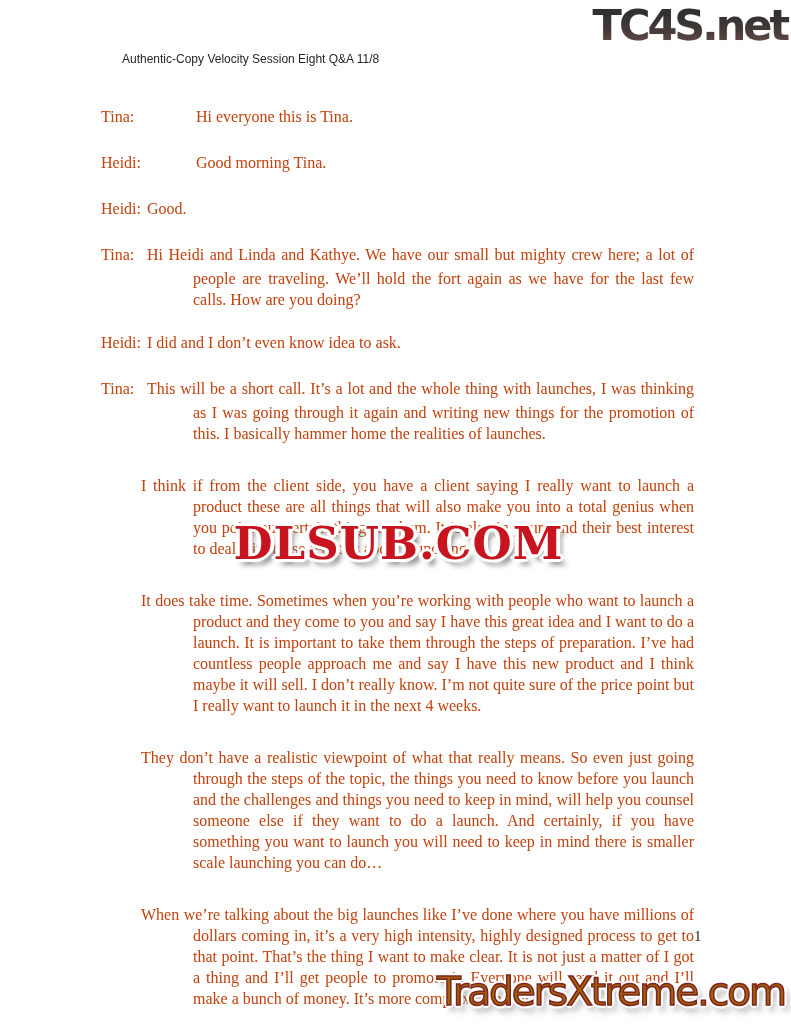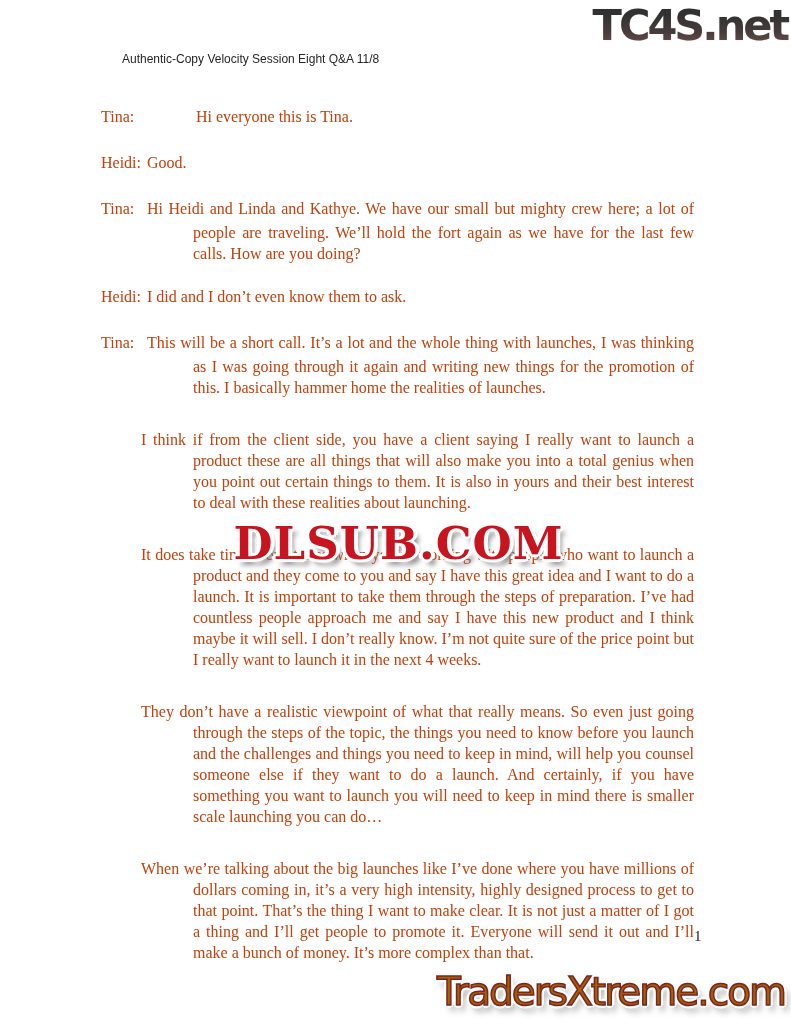--- a/index.html
+++ b/index.html
@@ -116,27 +116,28 @@
 
 <div class="page">
 
   <div class="tc4s-logo">TC4S.net</div>
 
   <div class="doc-header">Authentic-Copy Velocity Session Eight Q&amp;A 11/8</div>
 
   <div class="transcript" id="transcript">
   <p class="para tabbed"><span class="speaker">Tina:</span><span class="para-text">Hi everyone this is Tina.</span></p>
 
+  <p class="para tabbed"><span class="speaker">Heidi:</span><span class="para-text">Good morning Tina.</span></p>
 
   <p class="para inline"><span class="speaker">Heidi:</span><span class="para-text">Good.</span></p>
 
   <p class="para inline"><span class="speaker">Tina:</span><span class="para-text">Hi Heidi and Linda and Kathye. We have our small but mighty crew here; a lot of people are traveling. We’ll hold the fort again as we have for the last few calls. How are you doing?</span></p>
 
 
-  <p class="para inline"><span class="speaker">Heidi:</span><span class="para-text">I did and I don’t even know them to ask.</span></p>
+  <p class="para inline"><span class="speaker">Heidi:</span><span class="para-text">I did and I don’t even know idea to ask.</span></p>
 
   <p class="para inline"><span class="speaker">Tina:</span><span class="para-text">This will be a short call. It’s a lot and the whole thing with launches, I was thinking as I was going through it again and writing new things for the promotion of this. I basically hammer home the realities of launches.</span></p>
 
   <p class="para continuation"><span class="para-text">I think if from the client side, you have a client saying I really want to launch a product these are all things that will also make you into a total genius when you point out certain things to them. It is also in yours and their best interest to deal with these realities about launching.</span></p>
 
   <p class="para continuation"><span class="para-text">It does take time. Sometimes when you’re working with people who want to launch a product and they come to you and say I have this great idea and I want to do a launch. It is important to take them through the steps of preparation. I’ve had countless people approach me and say I have this new product and I think maybe it will sell. I don’t really know. I’m not quite sure of the price point but I really want to launch it in the next 4 weeks.</span></p>
 
   <p class="para continuation"><span class="para-text">They don’t have a realistic viewpoint of what that really means. So even just going through the steps of the topic, the things you need to know before you launch and the challenges and things you need to keep in mind, will help you counsel someone else if they want to do a launch. And certainly, if you have something you want to launch you will need to keep in mind there is smaller scale launching you can do…</span></p>
 
   <p class="para continuation"><span class="para-text">When we’re talking about the big launches like I’ve done where you have millions of dollars coming in, it’s a very high intensity, highly designed process to get to that point. That’s the thing I want to make clear. It is not just a matter of I got a thing and I’ll get people to promote it. Everyone will send it out and I’ll make a bunch of money. It’s more complex than that.</span></p>

